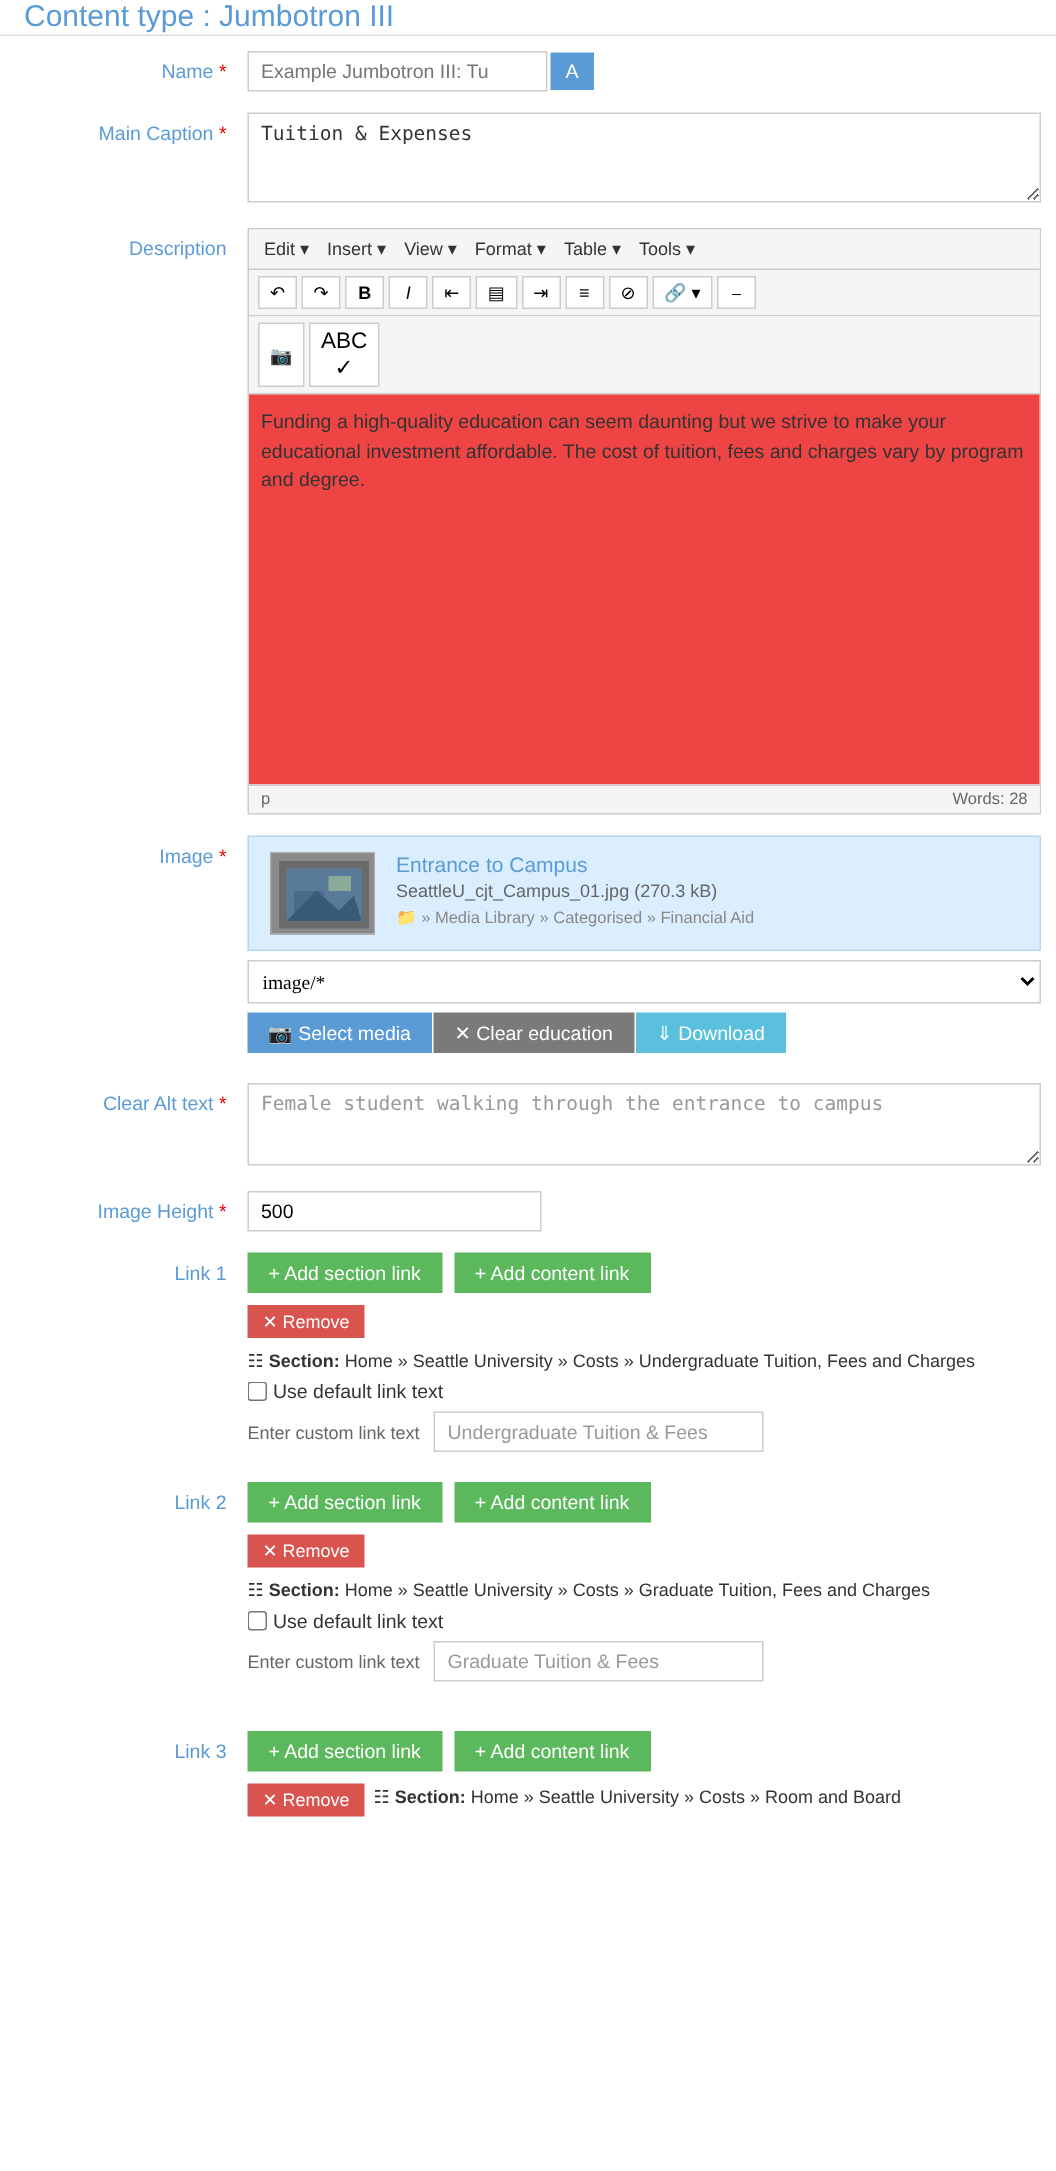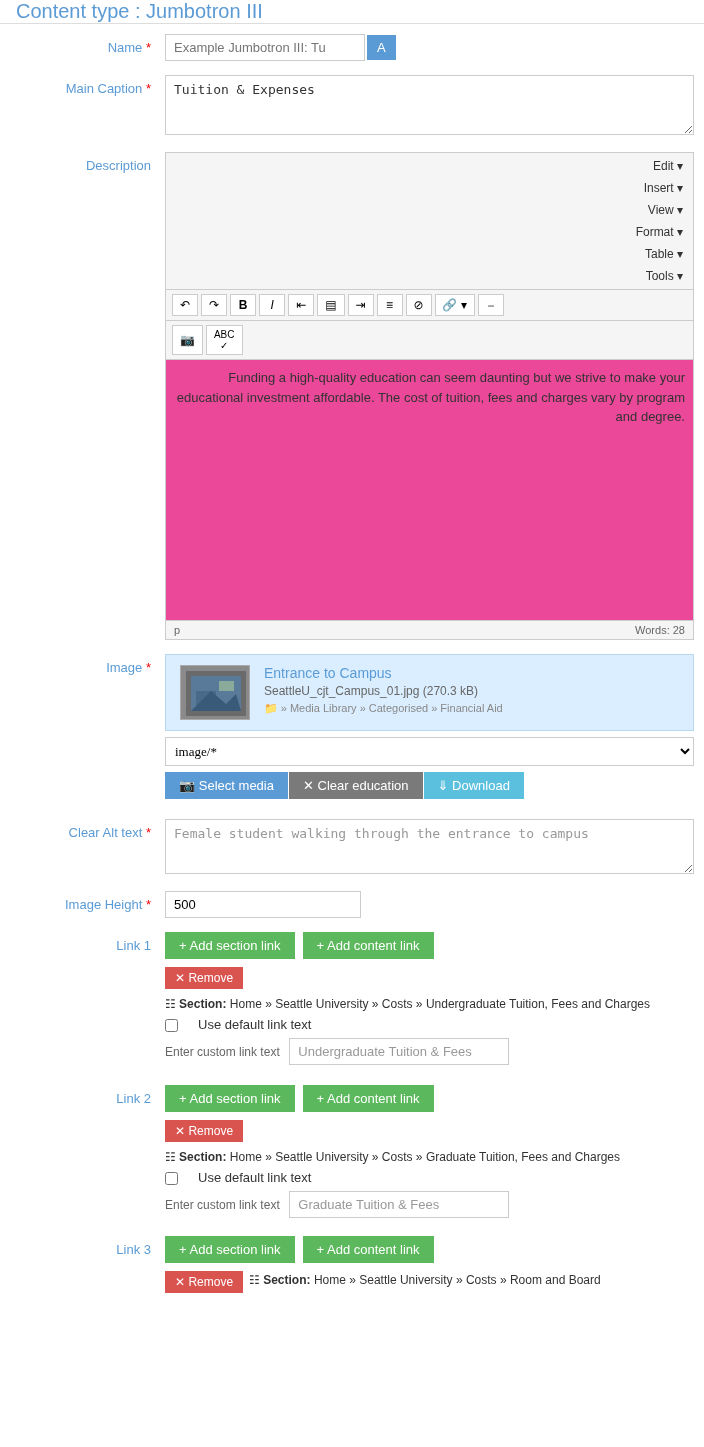--- a/index.html
+++ b/index.html
@@ -76,22 +76,21 @@
     .editor-wrapper {
       border: 1px solid #ccc;
     }
     .editor-menubar {
       background: #f5f5f5;
       border-bottom: 1px solid #ccc;
       padding: 4px 6px;
       display: flex;
       gap: 4px;
       flex-wrap: wrap;
-      align-items: flex-end;
-      flex-direction: column;
+      align-items: center;
     }
     .menu-item {
       color: #333;
       font-size: 12px;
       cursor: pointer;
       padding: 2px 4px;
       position: relative;
     }
     .editor-toolbar {
       background: #f5f5f5;
@@ -118,22 +117,21 @@
       border-bottom: 1px solid #ccc;
       padding: 4px 6px;
       display: flex;
       gap: 3px;
     }
     .editor-content {
       min-height: 260px;
       padding: 8px;
       font-size: 13px;
       color: #c0392b;
-      background: #ec4899;
-      text-align: right;
+      background: #ef4444;
     }
     .editor-content p { color: #333; line-height: 1.5; }
     .editor-statusbar {
       background: #f5f5f5;
       border-top: 1px solid #ccc;
       padding: 3px 8px;
       display: flex;
       justify-content: space-between;
       color: #666;
       font-size: 11px;
@@ -258,22 +256,22 @@
       white-space: nowrap;
       flex-shrink: 0;
     }
     .link-path {
       font-size: 12px;
       color: #333;
       line-height: 1.5;
     }
     .checkbox-row {
       display: flex;
-      align-items: flex-end;
-      gap: 20px;
+      align-items: center;
+      gap: 4px;
       margin-bottom: 6px;
     }
     .link-text-input {
       border: 1px solid #ccc;
       padding: 5px 8px;
       font-size: 13px;
       width: 220px;
       color: #999;
     }
     
@@ -335,21 +333,21 @@
         <button class="toolbar-btn">▤</button>
         <button class="toolbar-btn">⇥</button>
         <button class="toolbar-btn">≡</button>
         <button class="toolbar-btn">⊘</button>
         <button class="toolbar-btn">🔗 ▾</button>
         <button class="toolbar-btn">⎯</button>
       </div>
 
       <div class="editor-toolbar2">
         <button class="toolbar-btn">📷</button>
-        <button class="toolbar-btn" style="font-size:10px;">ABC<br>✓</button>
+        <button class="toolbar-btn" style="font-size:15px;">ABC<br>✓</button>
       </div>
 
       <div class="editor-content">
         <p>Funding a high-quality education can seem daunting but we strive to make your educational investment affordable. The cost of tuition, fees and charges vary by program and degree.</p>
       </div>
 
       <div class="editor-statusbar">
         <span>p</span>
         <span>Words: 28</span>
       </div>
@@ -465,21 +463,21 @@
       <span class="link-path">
         <span>☷</span>
         <strong>Section:</strong>
         <span>Home » Seattle University » Costs » Graduate Tuition, Fees and Charges</span>
       </span>
     </div>
     <div class="checkbox-row">
       <input type="checkbox" style="">
       <span>Use default link text</span>
     </div>
-    <div style="margin-bottom:4px;">
+    <div style="margin-bottom:19px;">
       <span style="font-size:12px;color:#666;margin-right:6px;">Enter custom link text</span>
       <input class="link-text-input" type="text" value="Graduate Tuition &amp; Fees" style="">
     </div>
   </div>
 </div>
 
 <div class="form-row">
   <div class="form-label">
     <span>Link 3</span>
   </div>

